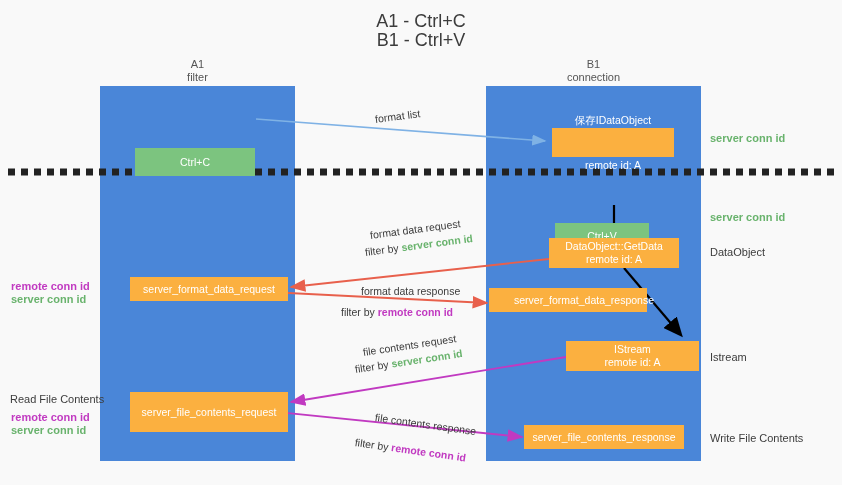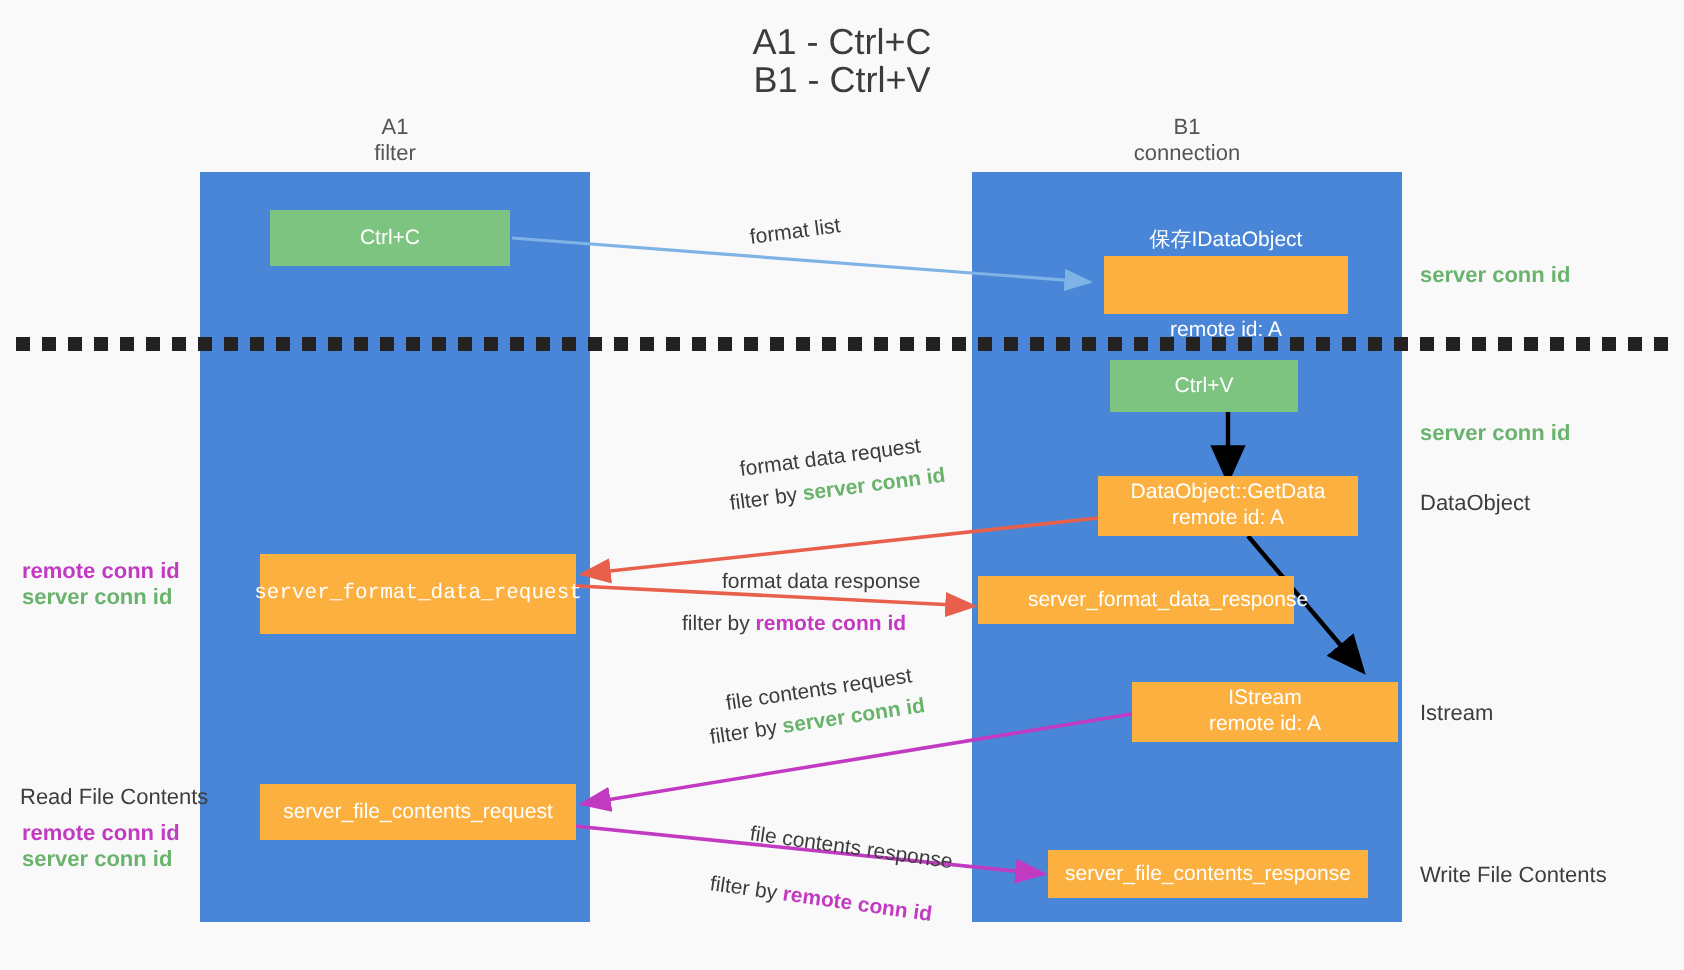--- a/index.html
+++ b/index.html
@@ -53,21 +53,21 @@
     display: flex;
     flex-direction: column;
     align-items: center;
     justify-content: center;
     font-size: 10.5px;
     color: #ffffff;
     line-height: 13px;
     text-align: center;
     padding: 2px 4px;
   }
-  .box-green { background: #7cc47f; }
+  .box-green { background: #7cc47f; margin-top: 43px; }
   .box-orange { background: #fbb košile; }
   .box-orange { background: #fbb040; }
 
   .edge-label {
     position: absolute;
     font-size: 10.5px;
     color: #3c3c3c;
     white-space: nowrap;
     line-height: 14px;
   }
@@ -164,29 +164,29 @@
   <div class="box box-orange" style="left:549px; top:238px; width:130px; height:30px;">
     <div>DataObject::GetData</div>
     <div>remote id: A</div>
   </div>
 
   <div class="box box-orange" style="left:566px; top:341px; width:133px; height:30px;">
     <div>IStream</div>
     <div>remote id: A</div>
   </div>
 
-  <div class="box box-orange" style="left:130px; top:277px; width:158px; height:40px;font-family:Liberation Mono, monospace;">
+  <div class="box box-orange" style="left:130px; top:277px; width:158px; height:24px;">
     <div>server_format_data_request</div>
   </div>
 
   <div class="box box-orange" style="left:489px; top:288px; width:158px; height:24px;padding-left:36px;">
     <div>server_format_data_response</div>
   </div>
 
-  <div class="box box-orange" style="left:130px; top:392px; width:158px; height:28px;">
+  <div class="box box-orange" style="left:130px; top:392px; width:158px; height:40px;">
     <div>server_file_contents_request</div>
   </div>
 
   <div class="box box-orange" style="left:524px; top:425px; width:160px; height:24px;">
     <div>server_file_contents_response</div>
   </div>
 
   <div class="edge-label rot-up" style="left:375px; top:112px;">
     <span>format list</span>
   </div>

